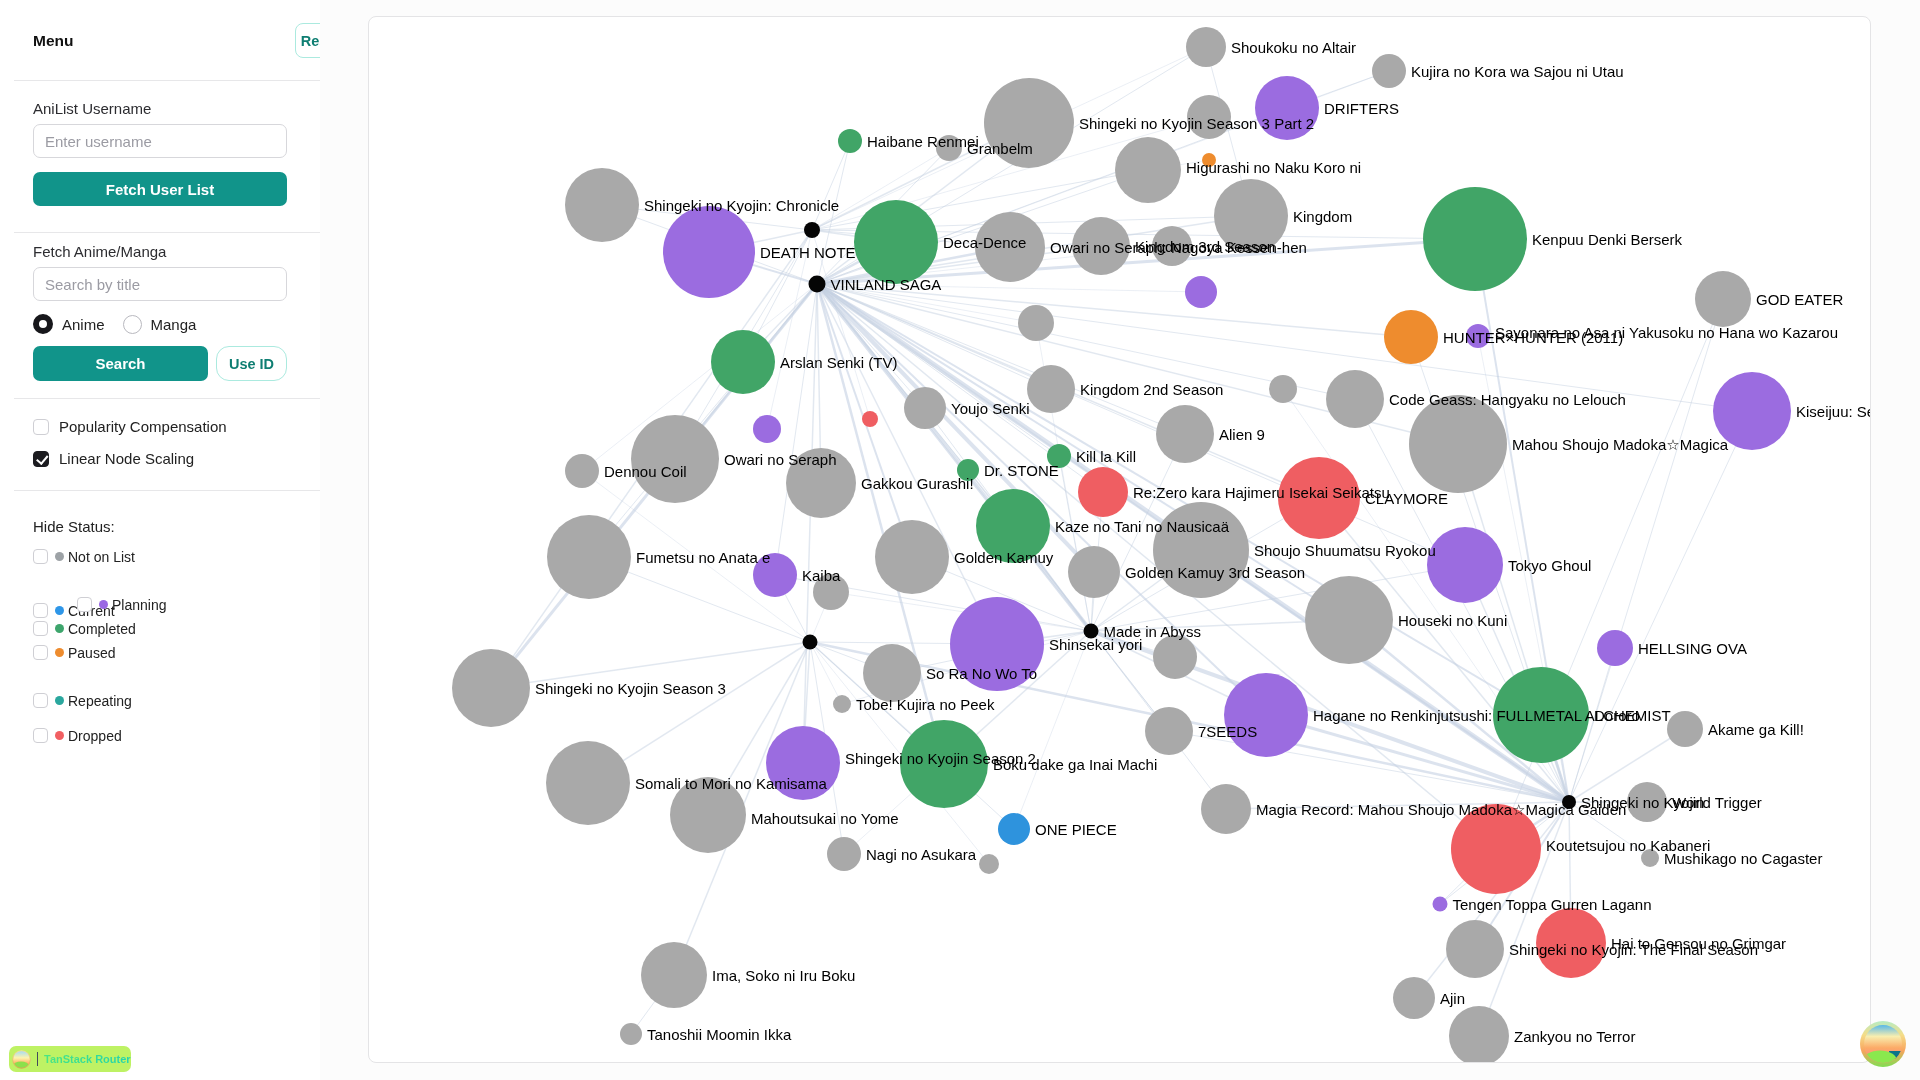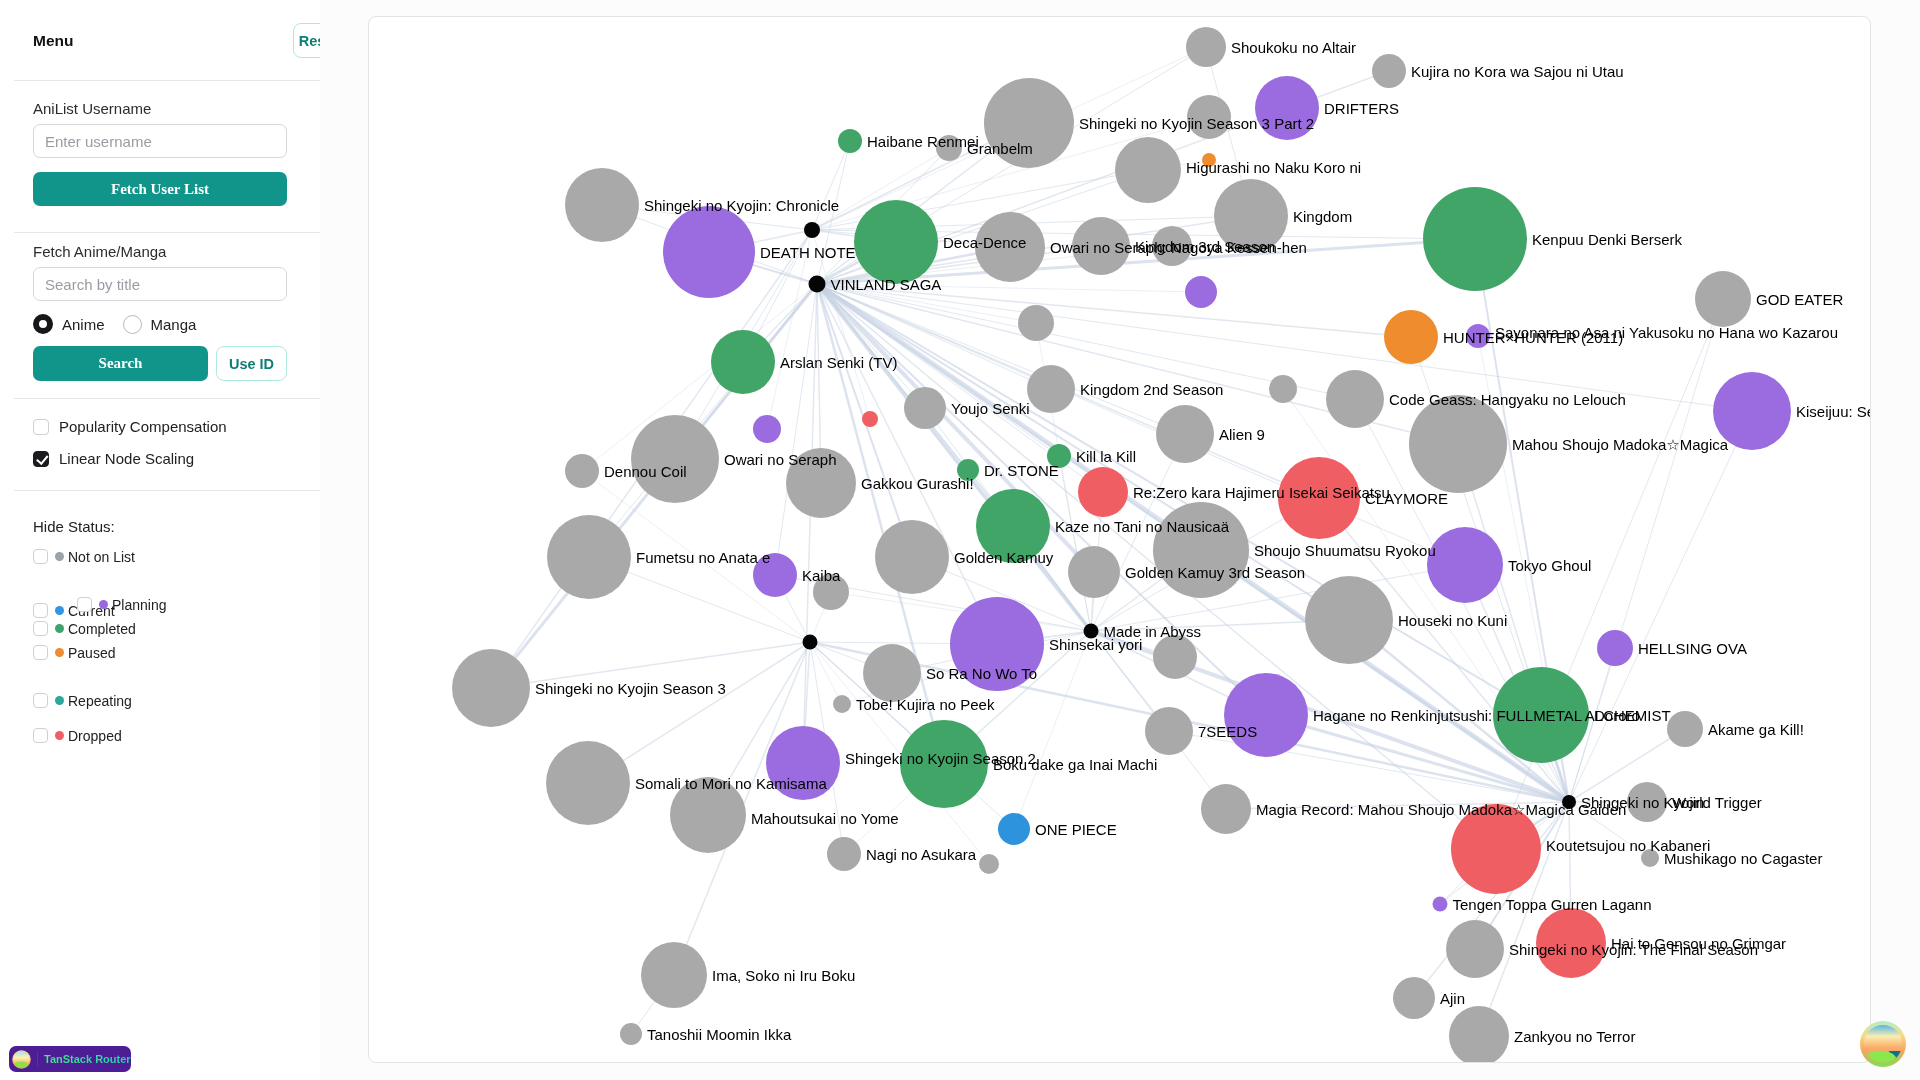--- a/index.html
+++ b/index.html
@@ -1,63 +1,63 @@
 <!DOCTYPE html>
 <html><head>
 <meta charset="utf-8">
 <style>
   * { margin:0; padding:0; box-sizing:border-box; }
   html,body { width:1920px; height:1080px; overflow:hidden; background:#fcfcfc;
     font-family:"Liberation Sans", sans-serif; }
   
   .sidebar { position:absolute; left:0; top:0; width:380px; height:1080px;
-    background:#ffffff; border-right:3px solid #a16207; }
+    background:#ffffff; border-right:1px solid #a16207; }
   .menu-row { position:absolute; left:33px; right:33px; top:23px; height:35px; }
   .menu-title { position:absolute; left:0; top:9px; font-size:15.5px; font-weight:700; color:#111; }
   .btn-outline { background:#fff; border:1px solid #abeadf; border-radius:8px;
     color:#0e7e72; font-weight:700; font-size:14.5px; cursor:pointer;
     font-family:"Liberation Sans", sans-serif; }
   .reset-btn { position:absolute; right:0; top:0; width:51px; height:35px; }
   .divider { position:absolute; left:14px; right:14px; height:1px; background:#e7e7e9; }
   .sb-label { position:absolute; left:33px; font-size:15px; color:#2c2c30; }
   .sb-input { position:absolute; left:33px; width:254px; height:34px; border:1px solid #d7d7db;
     border-radius:7px; background:#fff; font-size:15px; color:#333; padding:0 11px;
     font-family:"Liberation Sans", sans-serif; }
   .sb-input::placeholder { color:#9b9ba3; }
   .btn-solid { background:#11948a; color:#fff; border:none; border-radius:7px;
-    font-weight:700; font-size:15px; cursor:pointer; font-family:Liberation Serif, serif; }
+    font-weight:700; font-size:15px; cursor:pointer; font-family:Liberation Sans, sans-serif; }
   .fetch-btn { position:absolute; left:33px; top:172px; width:254px; height:34px; }
   .radio-row { position:absolute; left:33px; top:314px; height:20px; width:254px; }
   .radio { display:inline-block; vertical-align:middle; border-radius:50%; background:#fff; }
   .radio-on { width:20px; height:20px; border:6px solid #17171b; }
   .radio-off { width:19px; height:19px; border:1.5px solid #b9b9bf; }
   .radio-label { display:inline-block; vertical-align:middle; font-size:15px; color:#222; margin:0 18px 0 9px; }
   .search-btn { position:absolute; left:33px; top:346px; width:175px; height:35px; }
-  .useid-btn { position:absolute; left:216px; top:346px; width:71px; height:35px; }
+  .useid-btn { position:absolute; left:216px; top:346px; width:71px; height:35px;border-radius:13px; }
   .check-row { position:absolute; left:33px; height:18px; }
   .checkbox { display:inline-block; vertical-align:middle; width:16px; height:16px;
     border:1.5px solid #cfcfd4; border-radius:4px; background:#fff; position:relative; }
   .checkbox.checked { background:#1c1c20; border-color:#1c1c20; }
   .checkbox.checked:after { content:""; position:absolute; left:4.5px; top:1px; width:4.5px; height:8.5px;
     border:solid #fff; border-width:0 2px 2px 0; transform:rotate(40deg); }
   .check-label { display:inline-block; vertical-align:middle; font-size:15px; color:#222; margin-left:10px; }
   .hide-status-title { position:absolute; left:33px; top:518px; font-size:15px; color:#222; }
   .status-row { position:absolute; left:33px; height:16px; }
   .status-box { display:inline-block; vertical-align:middle; width:15px; height:15px;
     border:1.5px solid #cfcfd4; border-radius:4px; background:#fff; }
   .status-dot { display:inline-block; vertical-align:middle; width:9px; height:9px; border-radius:50%;
     margin-left:7px; }
   .status-label { display:inline-block; vertical-align:middle; font-size:14px; color:#222; margin-left:4px; }
   
   .main { position:absolute; left:320px; top:0; width:1600px; height:1080px; background:#fcfcfc; }
   .graph-panel { position:absolute; left:48px; top:16px; width:1503px; height:1047px;
     background:#ffffff; border:1px solid #e4e4e6; border-radius:8px; overflow:hidden; }
   svg text { font-family:"Liberation Sans", sans-serif; }
   
-  .ts-badge { position:absolute; left:9px; top:1046px; width:122px; height:26px; background:#4c1d95;
+  .ts-badge { position:absolute; left:9px; top:1046px; width:122px; height:26px; background:#bef264;
     border-radius:7px; display:flex; align-items:center; padding:0 6px 0 3px; cursor:pointer; }
   .ts-badge .logo { width:19px; height:19px; flex:0 0 19px; }
   .ts-badge .vline { width:1px; height:14px; background:#434b5c; margin:0 6px; flex:0 0 1px; }
   .ts-badge .txt { font-size:11px; letter-spacing:-0.2px; font-weight:700; letter-spacing:0;
     background:linear-gradient(90deg,#4ae583,#21d3b0); -webkit-background-clip:text;
     background-clip:text; color:transparent; white-space:nowrap; }
   .ts-float { position:absolute; left:1859px; top:1020px; width:48px; height:48px; cursor:pointer; }
 </style>
 </head>
 <body>

